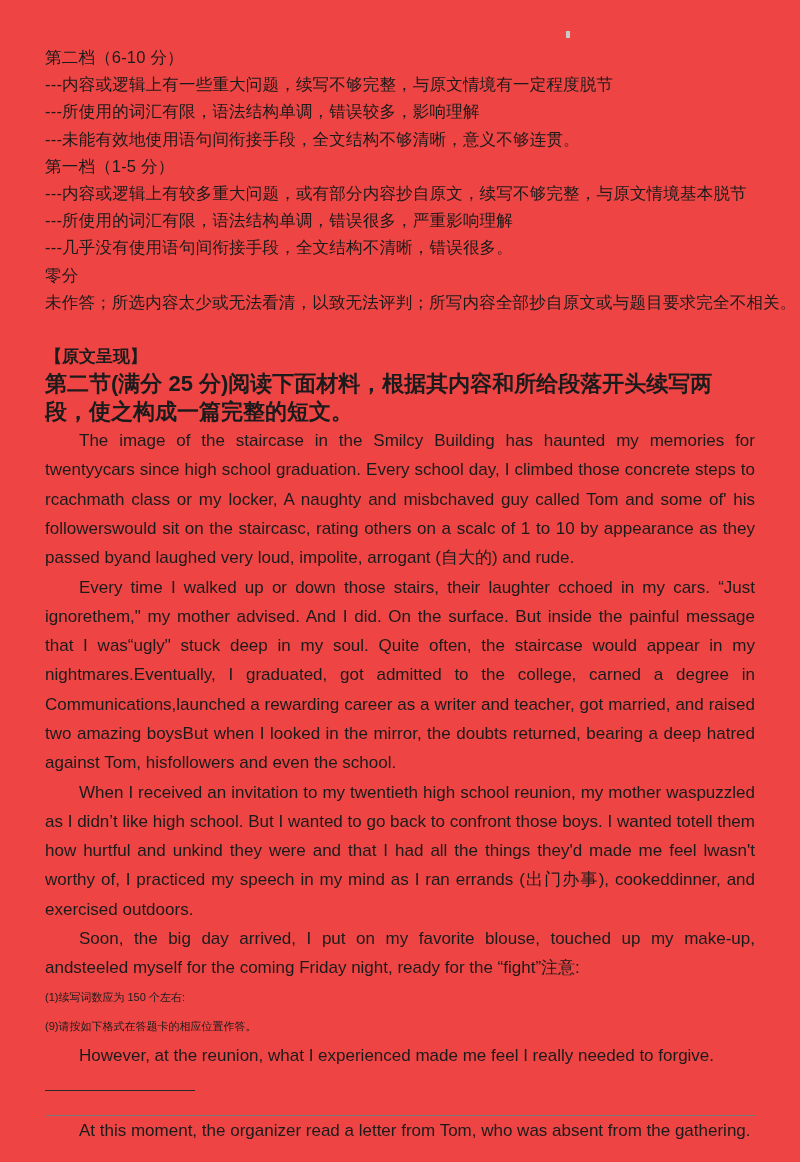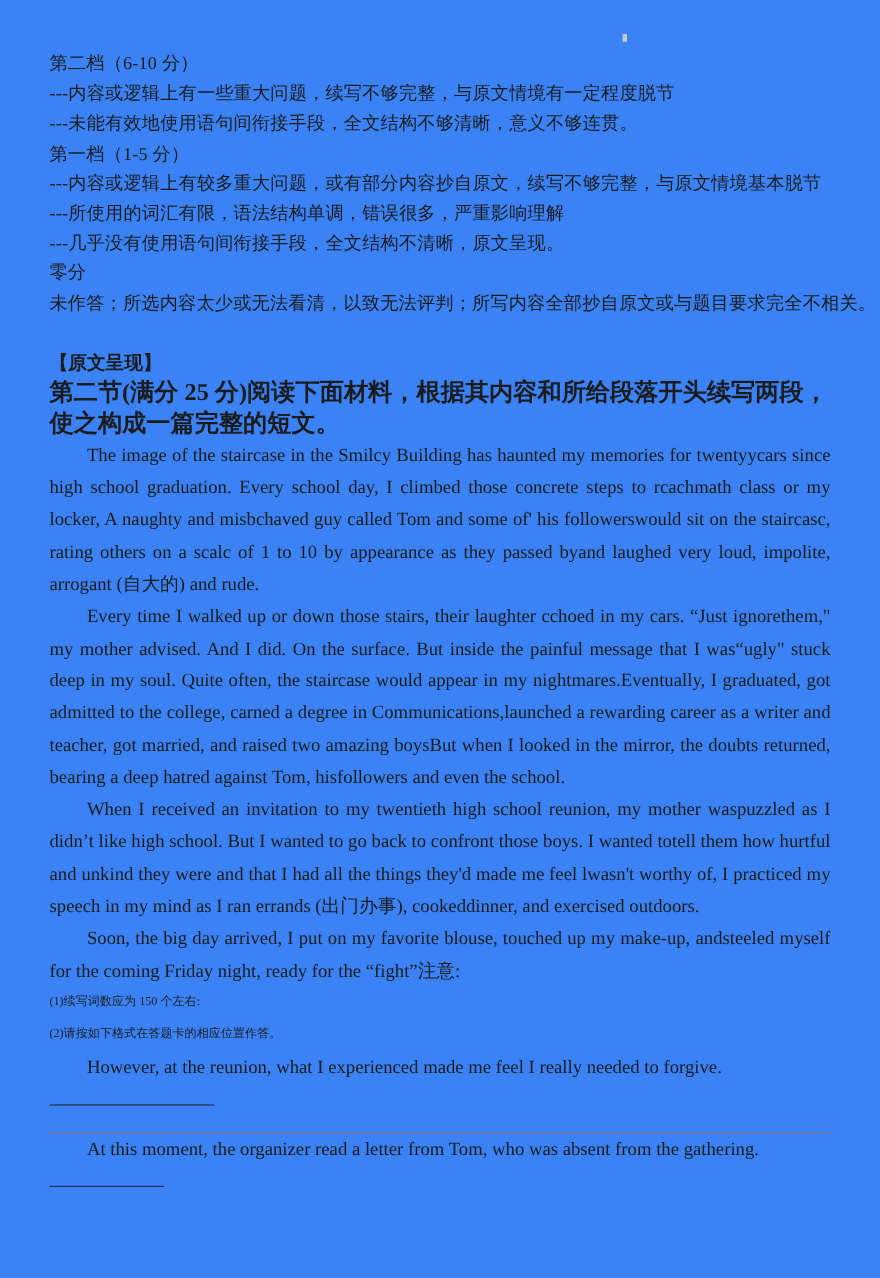--- a/index.html
+++ b/index.html
@@ -1,22 +1,22 @@
 <!DOCTYPE html>
 <html><head>
 <meta charset="utf-8">
 <style>
   html, body { margin: 0; padding: 0; background: #ffffff; }
   .page {
     position: relative;
     width: 800px;
     height: 1162px;
-    background: #3b82f6;
+    background: #ef4444;
     color: #1b1b1b;
-    font-family: Liberation Serif, serif;
+    font-family: Liberation Sans, sans-serif;
     overflow: hidden;
     box-sizing: border-box;
   }
   .content { padding: 44px 45px 0 45px; }
 
   .rubric-line {
     font-size: 16.5px;
     line-height: 27.2px;
     letter-spacing: 0.2px;
     white-space: nowrap;
@@ -82,40 +82,41 @@
 <body>
 
 <div class="page">
   <div class="artifact-dot"></div>
 
   <div class="content">
 
     <div>
       <div class="rubric-line">第二档（6-10 分）</div>
       <div class="rubric-line">---内容或逻辑上有一些重大问题，续写不够完整，与原文情境有一定程度脱节</div>
+      <div class="rubric-line">---所使用的词汇有限，语法结构单调，错误较多，影响理解</div>
       <div class="rubric-line">---未能有效地使用语句间衔接手段，全文结构不够清晰，意义不够连贯。</div>
       <div class="rubric-line">第一档（1-5 分）</div>
       <div class="rubric-line">---内容或逻辑上有较多重大问题，或有部分内容抄自原文，续写不够完整，与原文情境基本脱节</div>
       <div class="rubric-line">---所使用的词汇有限，语法结构单调，错误很多，严重影响理解</div>
-      <div class="rubric-line">---几乎没有使用语句间衔接手段，全文结构不清晰，原文呈现。</div>
+      <div class="rubric-line">---几乎没有使用语句间衔接手段，全文结构不清晰，错误很多。</div>
       <div class="rubric-line">零分</div>
       <div class="rubric-line">未作答；所选内容太少或无法看清，以致无法评判；所写内容全部抄自原文或与题目要求完全不相关。</div>
     </div>
 
     <div>
       <div class="section-heading heading-original">【原文呈现】</div>
       <div class="instructions">第二节(满分 25 分)阅读下面材料，根据其内容和所给段落开头续写两段，使之构成一篇完整的短文。</div>
 
       <p class="body-para">The image of the staircase in the Smilcy Building has haunted my memories for twentyycars since high school graduation. Every school day, I climbed those concrete steps to rcachmath class or my locker, A naughty and misbchaved guy called Tom and some of' his followerswould sit on the staircasc, rating others on a scalc of 1 to 10 by appearance as they passed byand laughed very loud, impolite, arrogant (自大的) and rude.</p>
       <p class="body-para">Every time I walked up or down those stairs, their laughter cchoed in my cars. “Just ignorethem," my mother advised. And I did. On the surface. But inside the painful message that I was“ugly" stuck deep in my soul. Quite often, the staircase would appear in my nightmares.Eventually, I graduated, got admitted to the college, carned a degree in Communications,launched a rewarding career as a writer and teacher, got married, and raised two amazing boysBut when I looked in the mirror, the doubts returned, bearing a deep hatred against Tom, hisfollowers and even the school.</p>
       <p class="body-para">When I received an invitation to my twentieth high school reunion, my mother waspuzzled as I didn’t like high school. But I wanted to go back to confront those boys. I wanted totell them how hurtful and unkind they were and that I had all the things they'd made me feel lwasn't worthy of, I practiced my speech in my mind as I ran errands (出门办事), cookeddinner, and exercised outdoors.</p>
       <p class="body-para">Soon, the big day arrived, I put on my favorite blouse, touched up my make-up, andsteeled myself for the coming Friday night, ready for the “fight”注意:</p>
 
       <div class="note-line">(1)续写词数应为 150 个左右:</div>
-      <div class="note-line">(2)请按如下格式在答题卡的相应位置作答。</div>
+      <div class="note-line">(9)请按如下格式在答题卡的相应位置作答。</div>
 
       <p class="prompt-para"><span>However, at the reunion, what I experienced made me feel I really needed to forgive.</span> <span class="blank-line blank-1"></span></p>
 
       <hr class="rule rule-1">
 
       <p class="prompt-para prompt-2"><span>At this moment, the organizer read a letter from Tom, who was absent from the gathering.</span> <span class="blank-line blank-2"></span></p>
 
     </div>
 
   </div>

